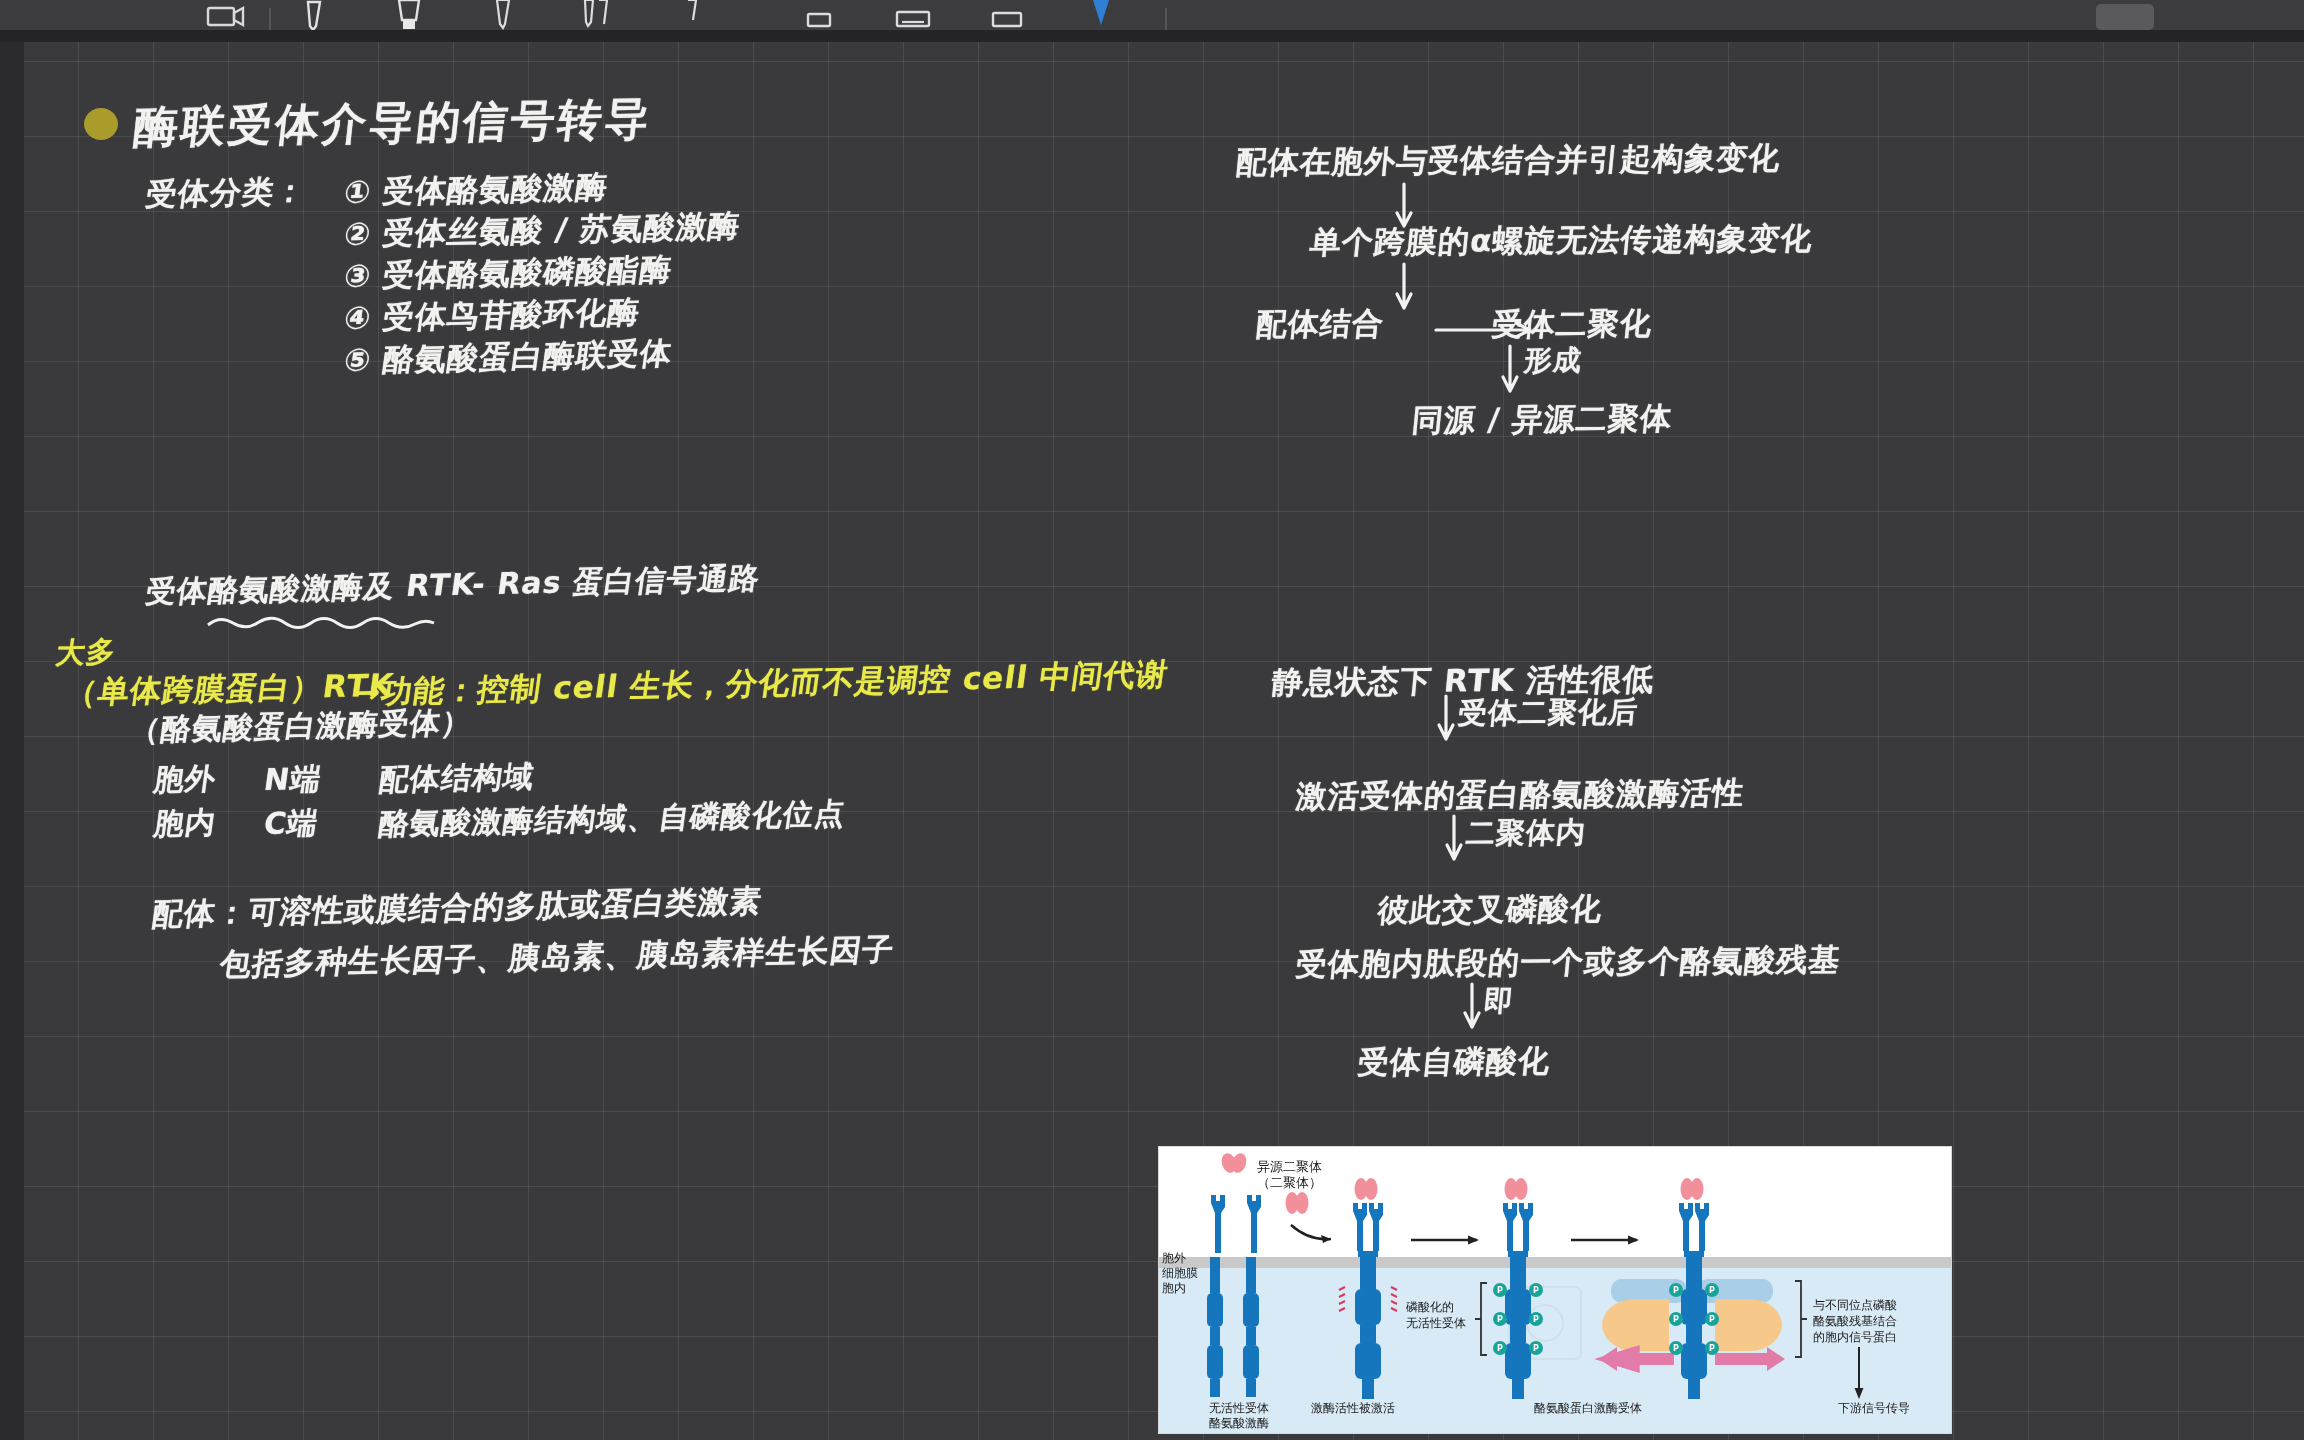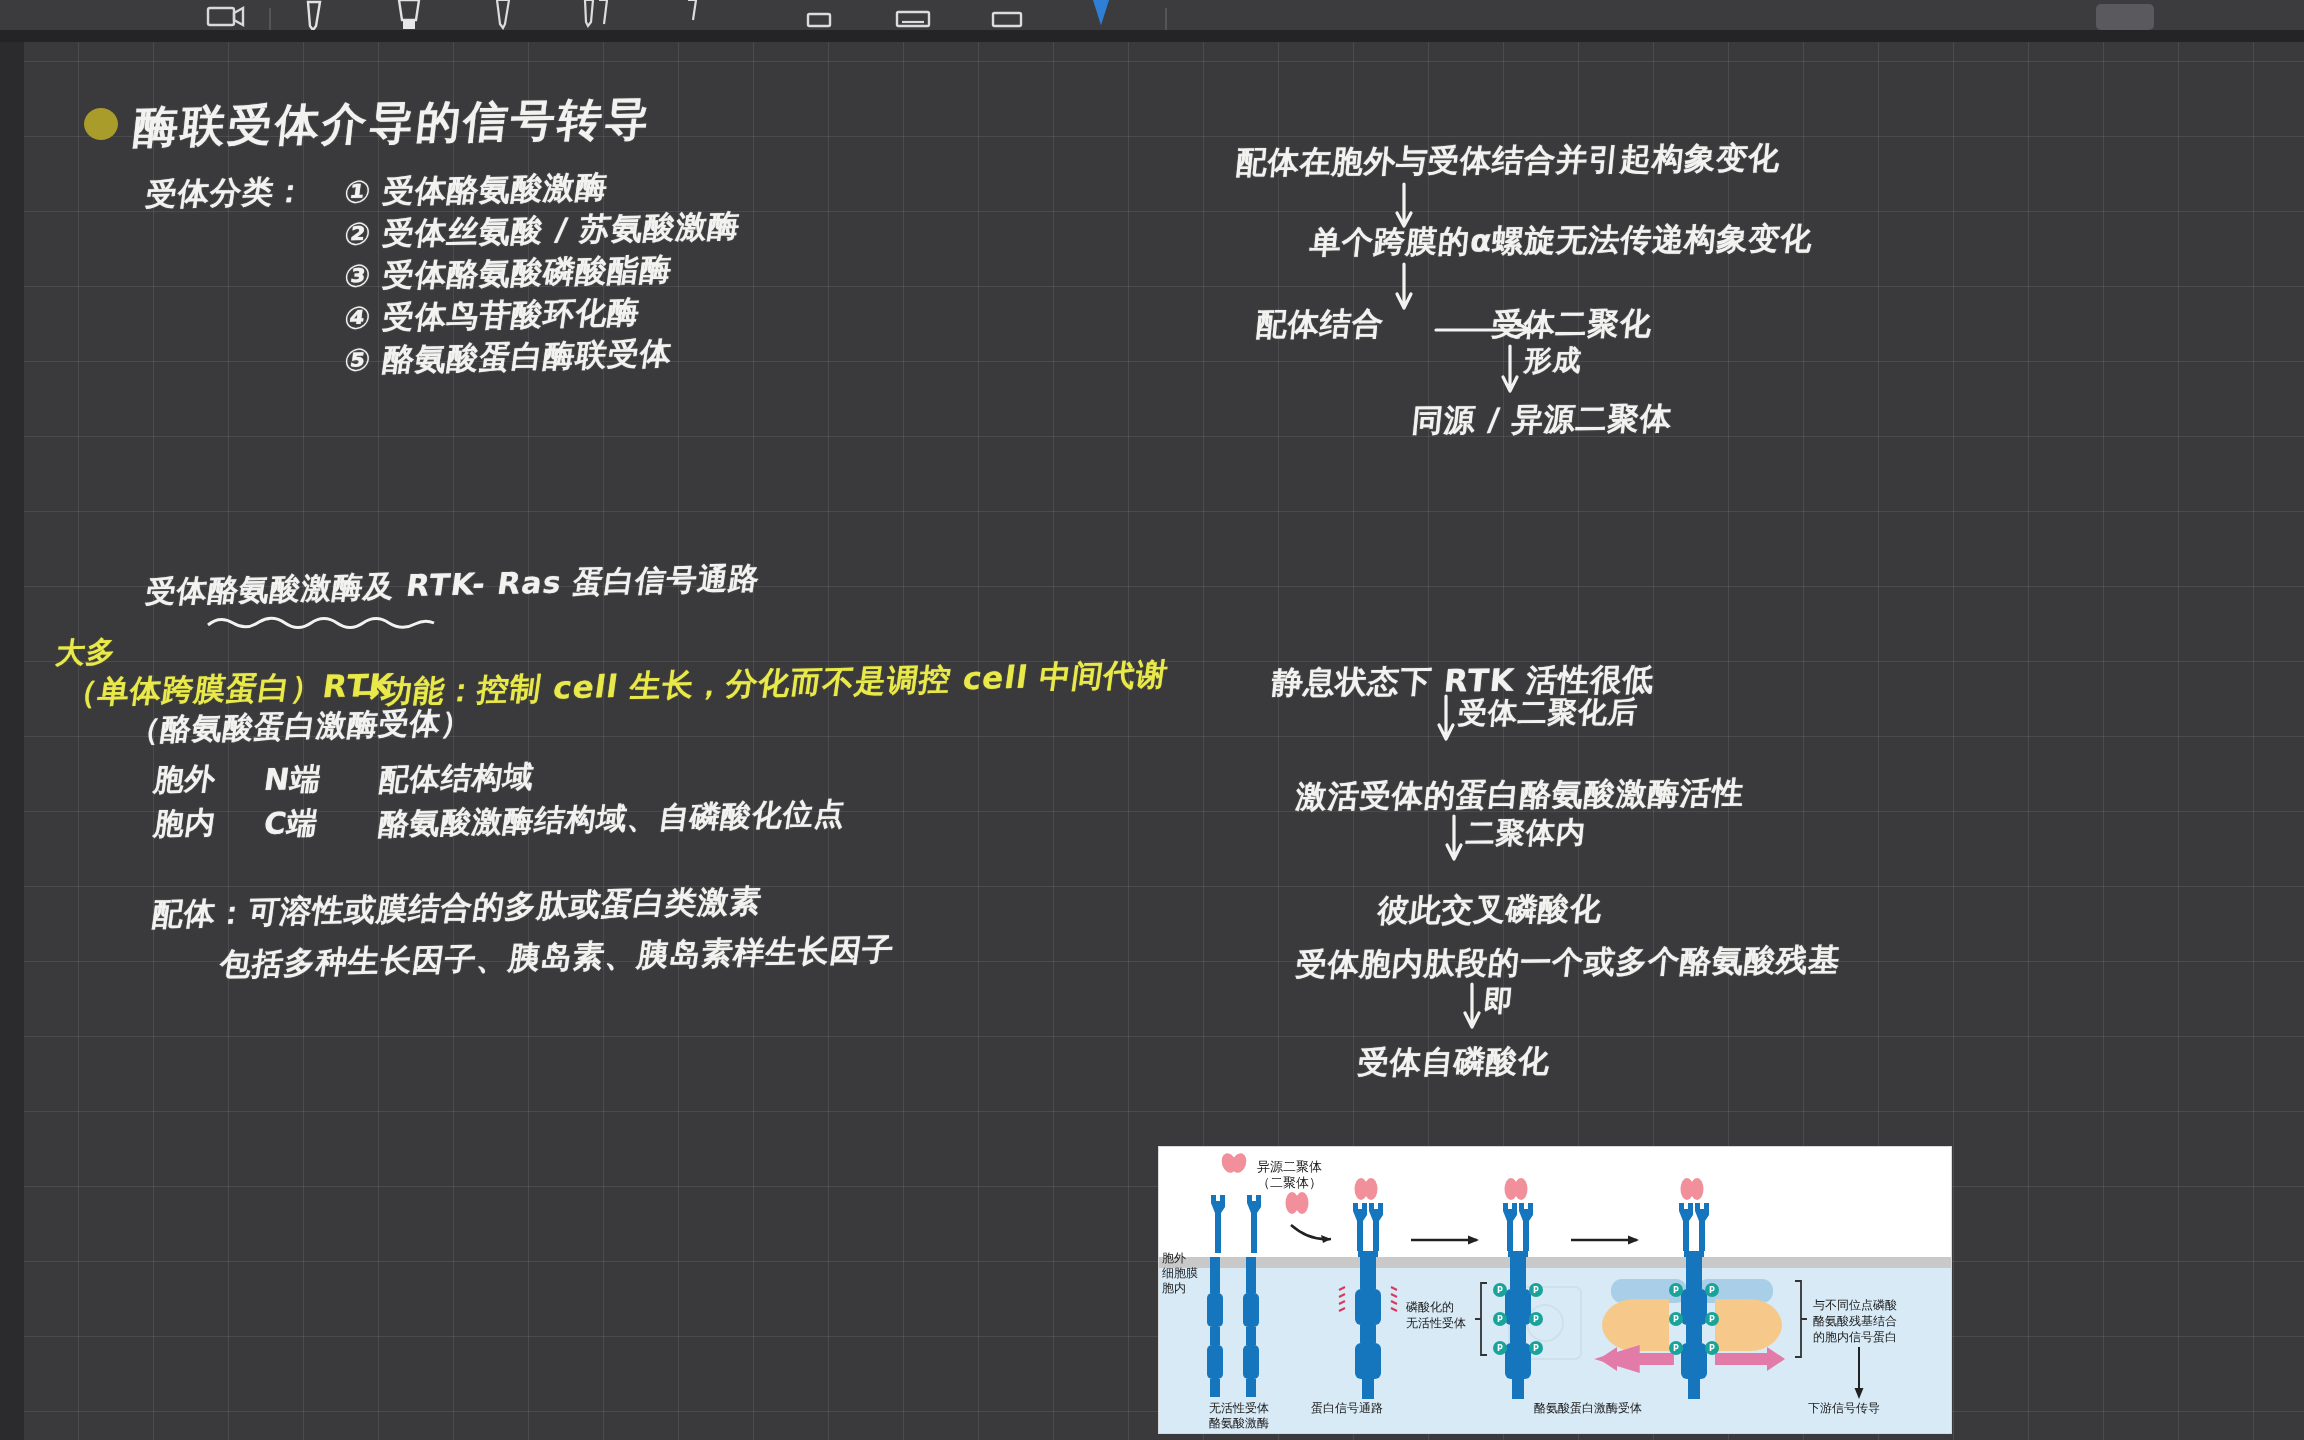--- a/index.html
+++ b/index.html
@@ -382,19 +382,19 @@
 细胞膜
 胞内</div>
       <div class="dg-text" style="left:247px; top:152px; font-size:12px; line-height:16px;">磷酸化的
 无活性受体</div>
       <div class="dg-text" style="left:654px; top:150px; font-size:12px; line-height:16px;">与不同位点磷酸
 酪氨酸残基结合
 的胞内信号蛋白</div>
 
       <div class="dg-text" style="left:50px; top:254px; font-size:12px; line-height:15px; text-align:center;">无活性受体
 酪氨酸激酶</div>
-      <div class="dg-text" style="left:152px; top:254px; font-size:12px; line-height:15px;">蛋白信号通路</div>
+      <div class="dg-text" style="left:152px; top:254px; font-size:12px; line-height:15px;">激酶活性被激活</div>
       <div class="dg-text" style="left:375px; top:254px; font-size:12px; line-height:15px;">酪氨酸蛋白激酶受体</div>
-      <div class="dg-text" style="left:649px; top:254px; font-size:12px; line-height:15px;">下游信号传导</div>
+      <div class="dg-text" style="left:679px; top:254px; font-size:12px; line-height:15px;">下游信号传导</div>
     </div>
 
   </div>
 </div>
 
 </body></html>

